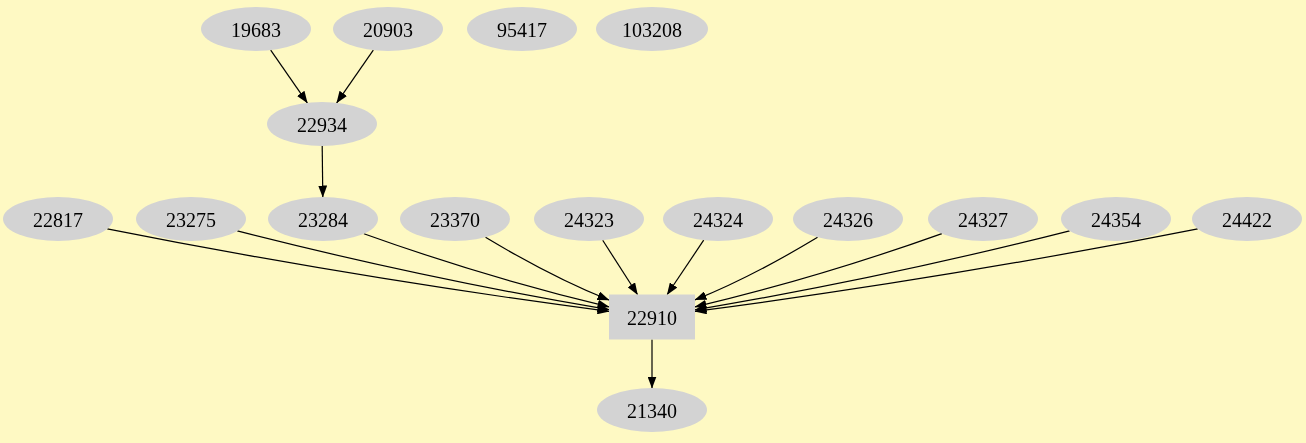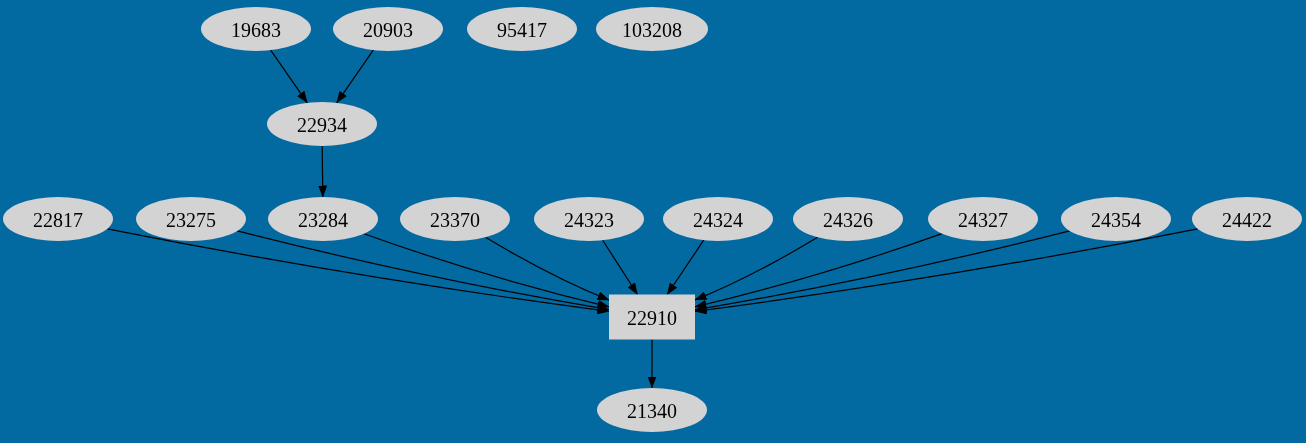--- a/index.html
+++ b/index.html
@@ -3,21 +3,21 @@
 <meta charset="utf-8">
 <style>
   html, body {
     margin: 0;
     padding: 0;
     background: #ffffff;
   }
   .canvas {
     width: 1306px;
     height: 443px;
-    background: #0369a1;
+    background: #fef9c3;
     position: relative;
     overflow: hidden;
   }
   svg text {
     font-family: "Liberation Serif", "DejaVu Serif", serif;
     font-size: 20px;
   }
 </style>
 </head>
 <body>

